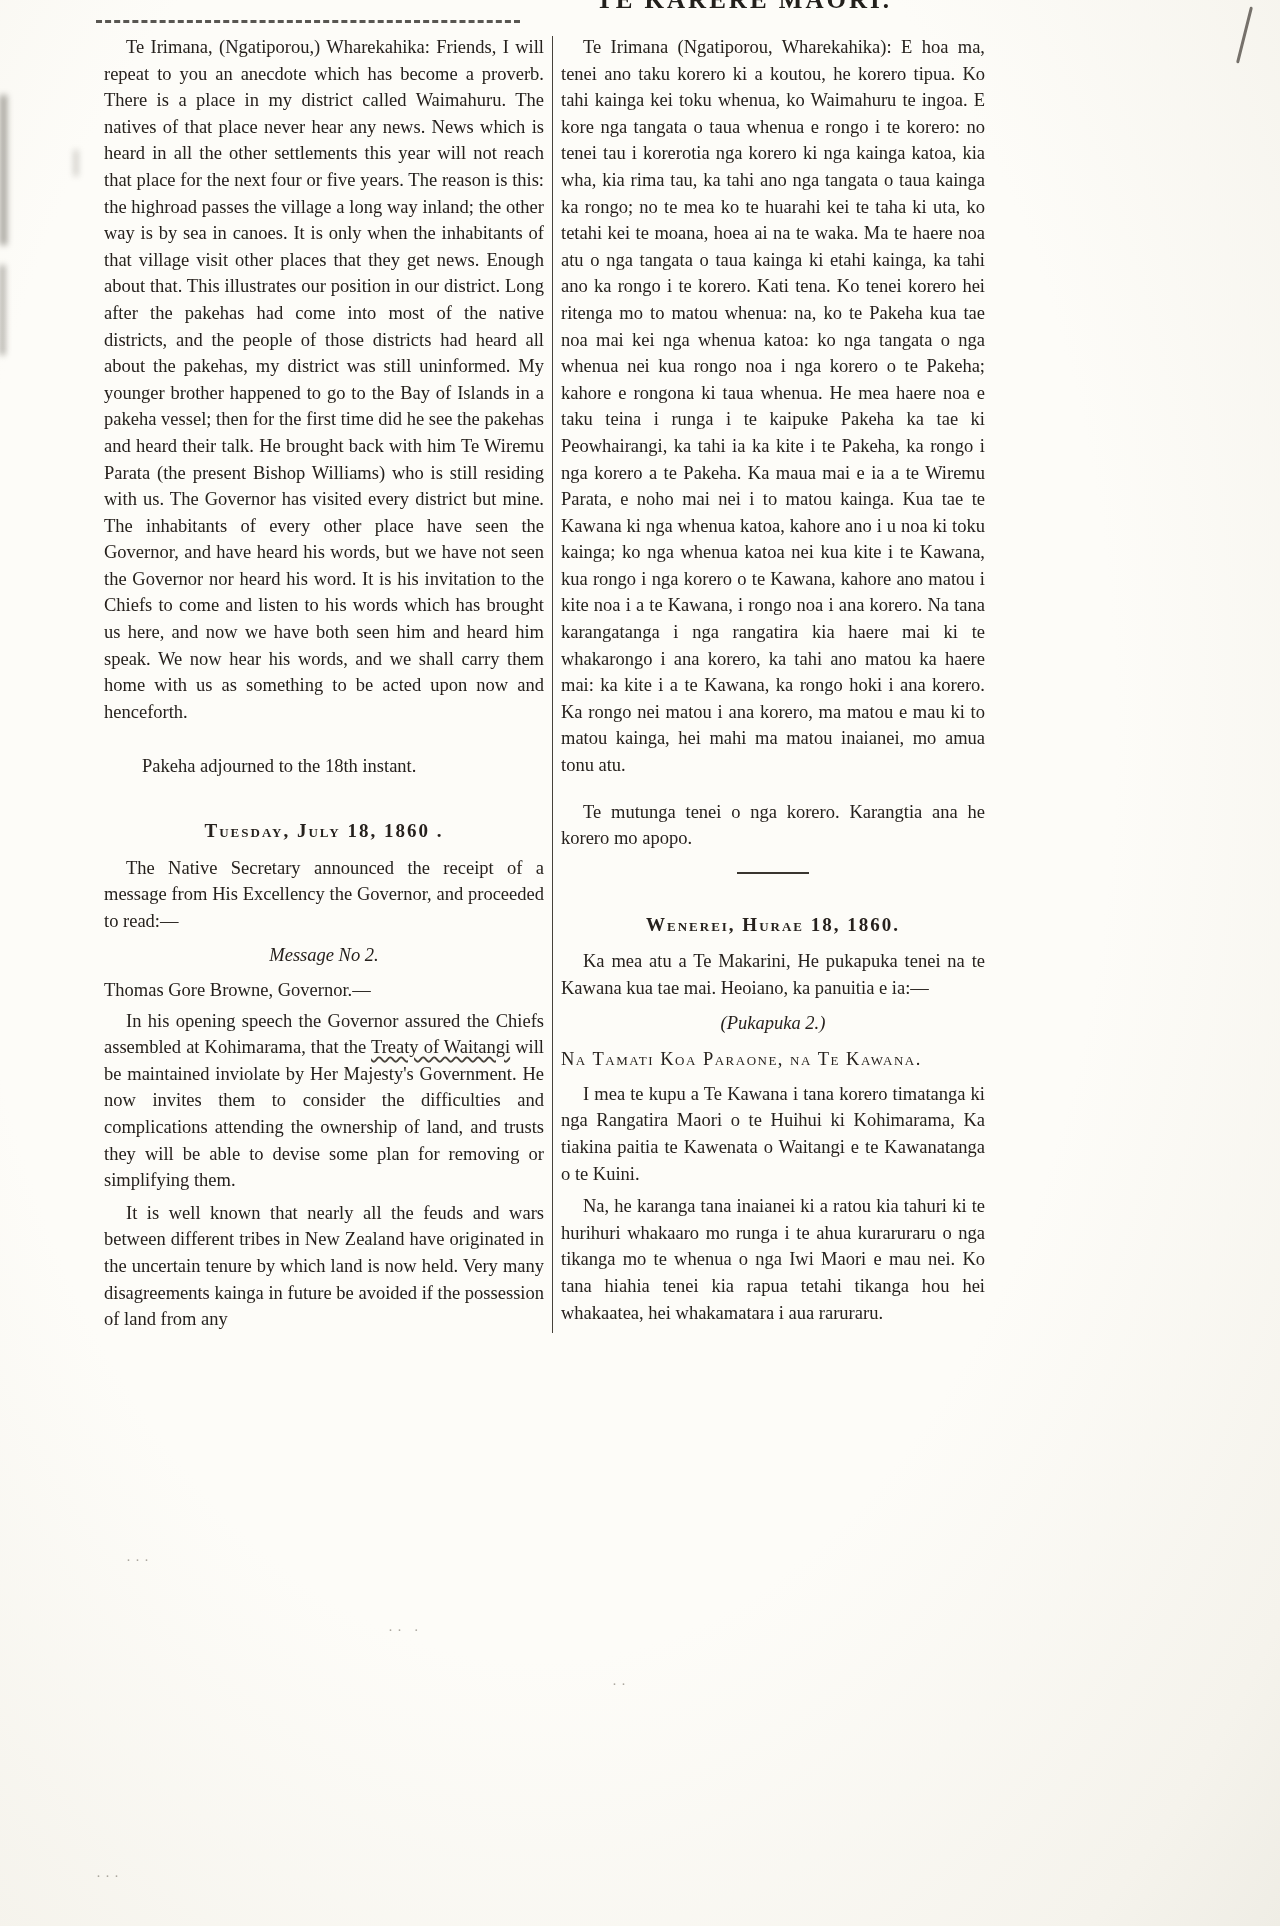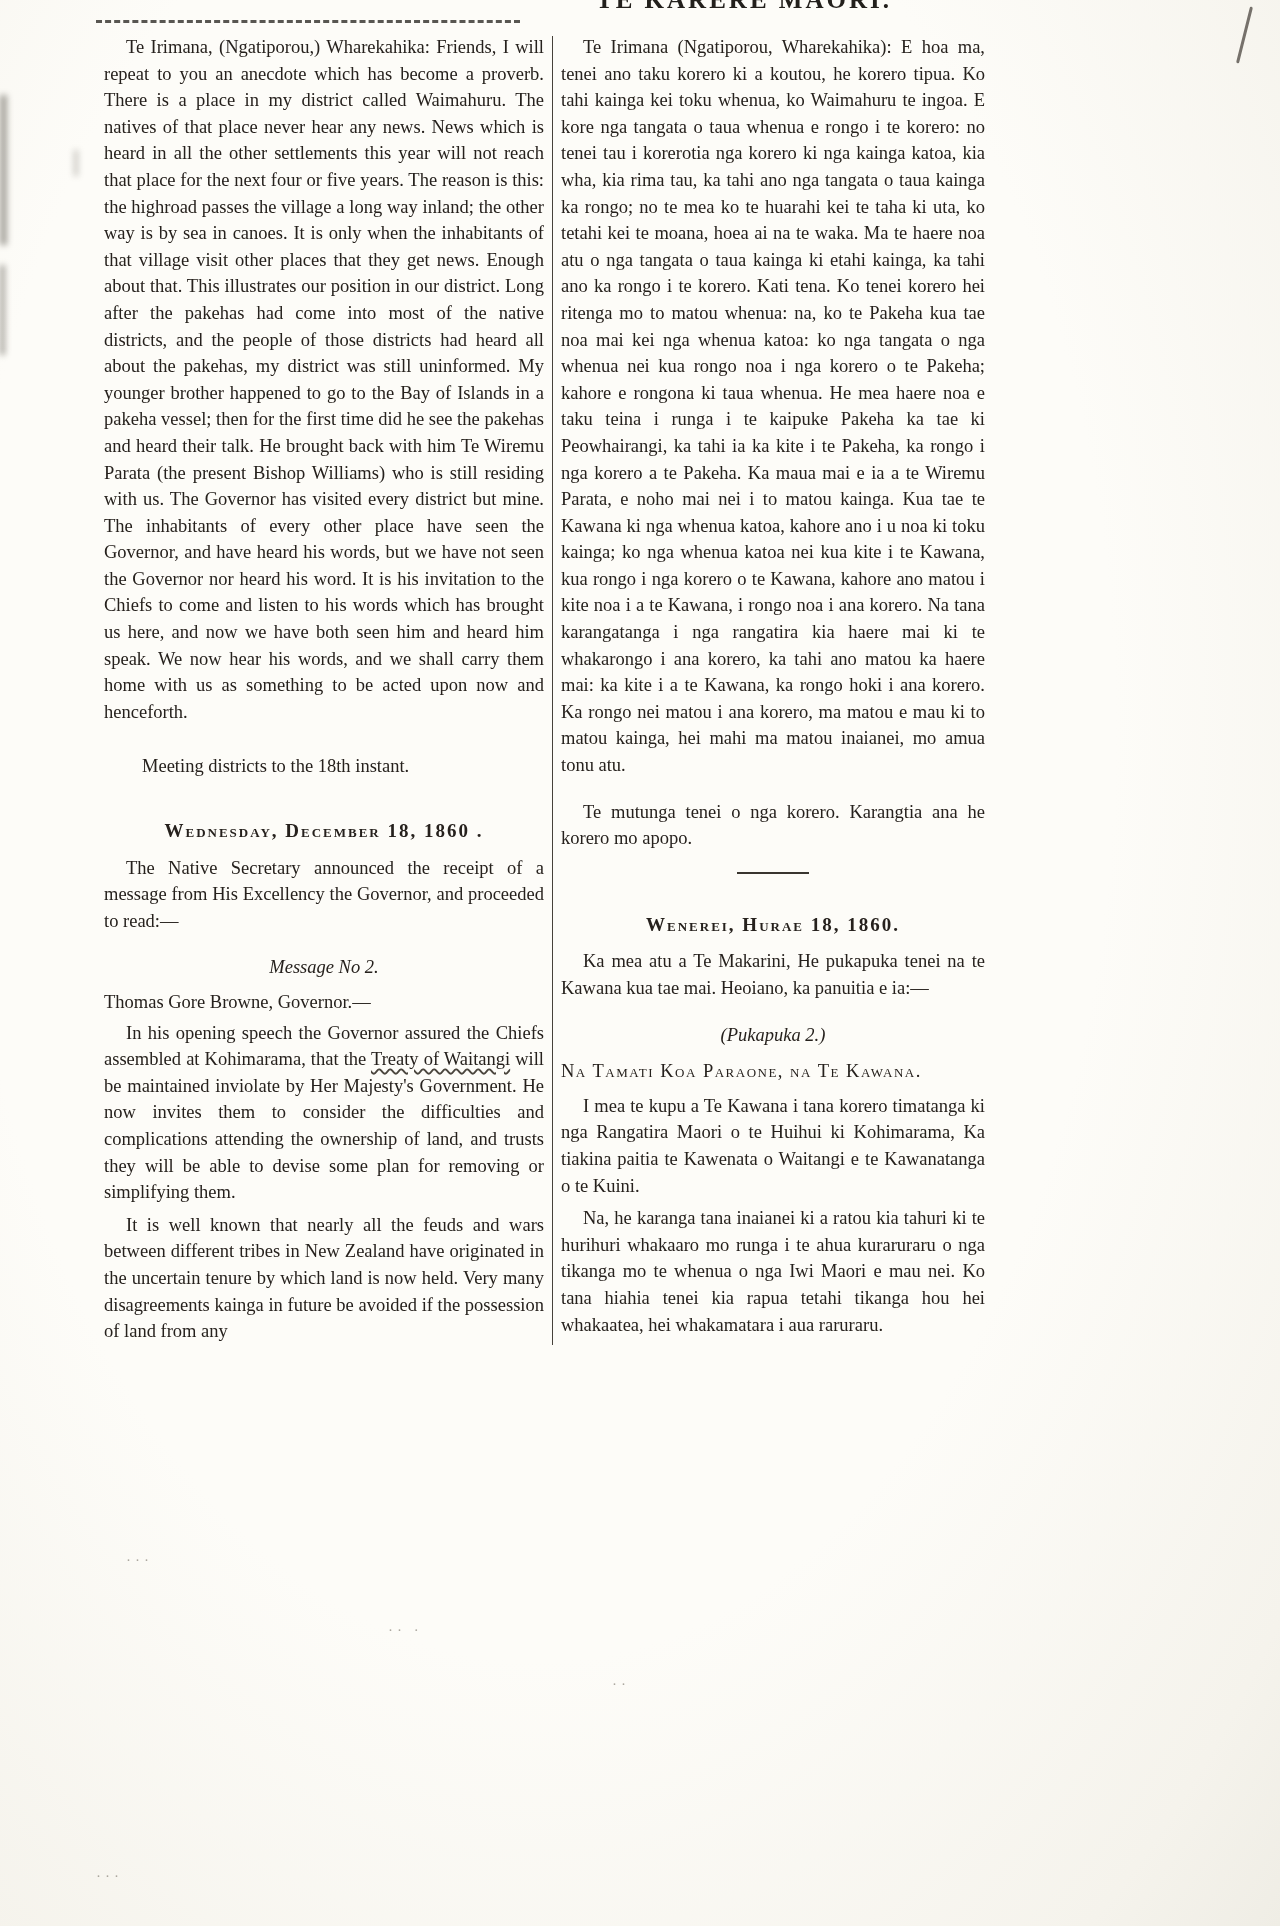--- a/index.html
+++ b/index.html
@@ -109,21 +109,21 @@
     text-align: left;
   }
   .date-heading {
     margin: 38px 0 10px 0;
     text-align: center;
     font-variant: small-caps;
     letter-spacing: 2px;
     font-size: 19px;
   }
   .italic-center {
-    margin: 20px 0 8px 0;
+    margin: 8px 0 8px 0;
     text-align: center;
     font-style: italic;
   }
   .governor-line {
     margin: 2px 0 4px 0;
     text-align: left;
   }
   .smallcaps-line {
     margin: 10px 0 8px 0;
     font-variant: small-caps;
@@ -160,23 +160,23 @@
   <div class="speck speck-2">·· ·</div>
   <div class="speck speck-3">··</div>
   <div class="speck speck-4">···</div>
 
   <div class="columns">
 
     <div class="col col-left">
 
       <p class="indent">Te Irimana, (Ngatiporou,) Wharekahika: Friends, I will repeat to you an anecdote which has become a proverb. There is a place in my district called Waimahuru. The natives of that place never hear any news. News which is heard in all the other settlements this year will not reach that place for the next four or five years. The reason is this: the highroad passes the village a long way inland; the other way is by sea in canoes. It is only when the inhabitants of that village visit other places that they get news. Enough about that. This illustrates our position in our district. Long after the pakehas had come into most of the native districts, and the people of those districts had heard all about the pakehas, my district was still uninformed. My younger brother happened to go to the Bay of Islands in a pakeha vessel; then for the first time did he see the pakehas and heard their talk. He brought back with him Te Wiremu Parata (the present Bishop Williams) who is still residing with us. The Governor has visited every district but mine. The inhabitants of every other place have seen the Governor, and have heard his words, but we have not seen the Governor nor heard his word. It is his invitation to the Chiefs to come and listen to his words which has brought us here, and now we have both seen him and heard him speak. We now hear his words, and we shall carry them home with us as something to be acted upon now and henceforth.</p>
 
-      <p class="adjourn-note">Meeting districts to the 18th instant.</p>
-
-      <h3 class="date-heading">Wednesday, December 18, 1860 .</h3>
+      <p class="adjourn-note">Pakeha adjourned to the 18th instant.</p>
+
+      <h3 class="date-heading">Tuesday, July 18, 1860 .</h3>
 
       <p class="indent">The Native Secretary announced the receipt of a message from His Excellency the Governor, and proceeded to read:—</p>
 
       <p class="italic-center">Message No 2.</p>
 
       <p class="governor-line">Thomas Gore Browne, Governor.—</p>
 
       <p class="indent"><span>In his opening speech the Governor assured the Chiefs assembled at Kohimarama, that the </span><span class="treaty-underline">Treaty of Waitangi</span><span> will be maintained inviolate by Her Majesty's Government. He now invites them to consider the difficulties and complications attending the ownership of land, and trusts they will be able to devise some plan for removing or simplifying them.</span></p>
 
       <p class="indent spacer-par">It is well known that nearly all the feuds and wars between different tribes in New Zealand have originated in the uncertain tenure by which land is now held. Very many disagreements kainga in future be avoided if the possession of land from any</p>

